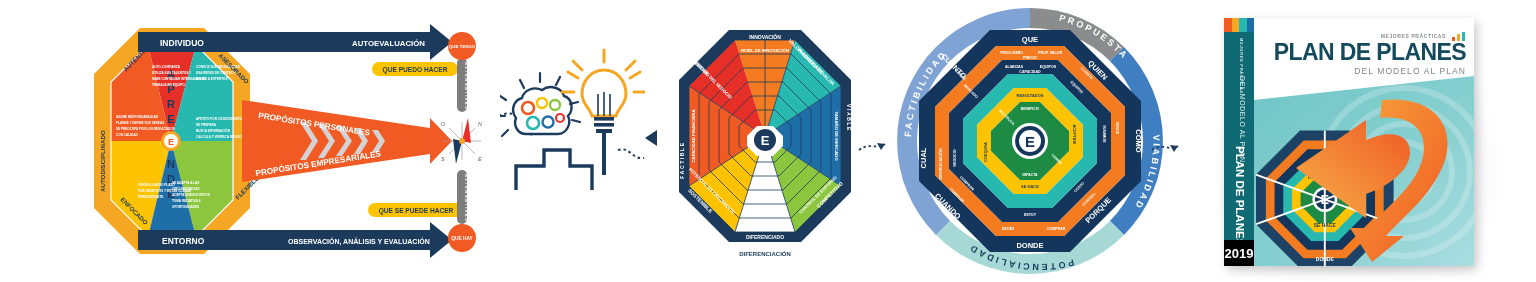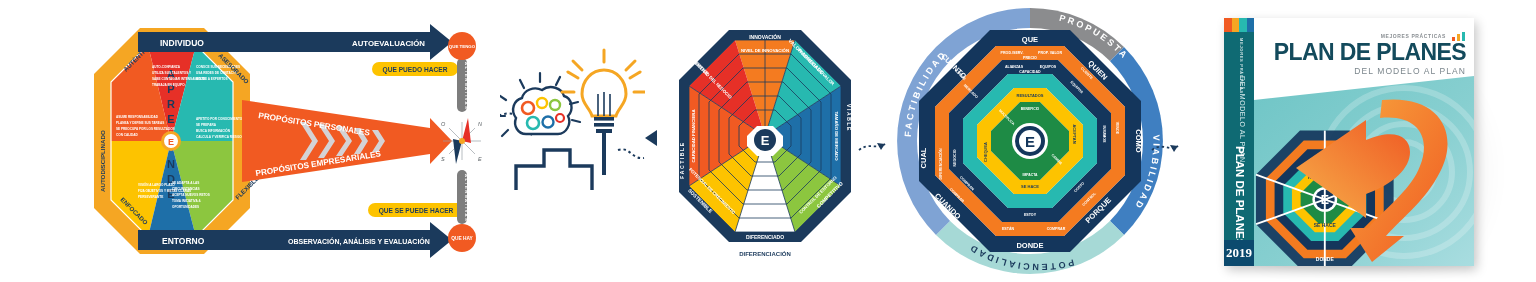--- a/index.html
+++ b/index.html
@@ -31,22 +31,22 @@
       filter:blur(6px); }
   .book { position:absolute; left:18px; top:10px; width:250px; height:248px;
       box-shadow:3px 4px 10px rgba(0,0,0,.22); background:#fff; overflow:hidden; }
   .spine { position:absolute; left:0; top:0; width:30px; height:100%;
       background:#0f6a73; }
   .spine-strips { position:absolute; left:0; top:0; width:30px; height:14px; display:flex; }
   .spine-strips i { flex:1; height:100%; display:block; }
   .spine-txt { position:absolute; color:#fff; font-weight:bold; white-space:nowrap;
       transform-origin:0 0; }
   .spine-year { position:absolute; left:0; bottom:0; width:30px; height:26px;
-      background:#0c4a6e; color:#fff; font-size:13px; font-weight:bold;
-      display:flex; align-items:center; justify-content:center;font-family:Liberation Serif, serif; }
+      background:#000000; color:#fff; font-size:13px; font-weight:bold;
+      display:flex; align-items:center; justify-content:center; }
   .cover { position:absolute; left:30px; top:0; right:0; bottom:0; background:#fff; }
   .cover-art { position:absolute; left:0; top:58px; right:0; bottom:0; overflow:hidden; }
   .cov-title { position:absolute; left:0; right:8px; top:14px; text-align:right; }
   .cov-kicker { font-size:5px; letter-spacing:.6px; color:#8a8f93; font-weight:bold; }
   .cov-main { font-size:23px; font-weight:bold; color:#134a5c; letter-spacing:-.6px; line-height:1; }
   .cov-sub { font-size:8.5px; color:#7b868c; letter-spacing:1.1px; margin-top:2px; }
   .cov-bars { display:inline-block; vertical-align:middle; margin-left:4px; }
 </style>
 </head>
 <body>

